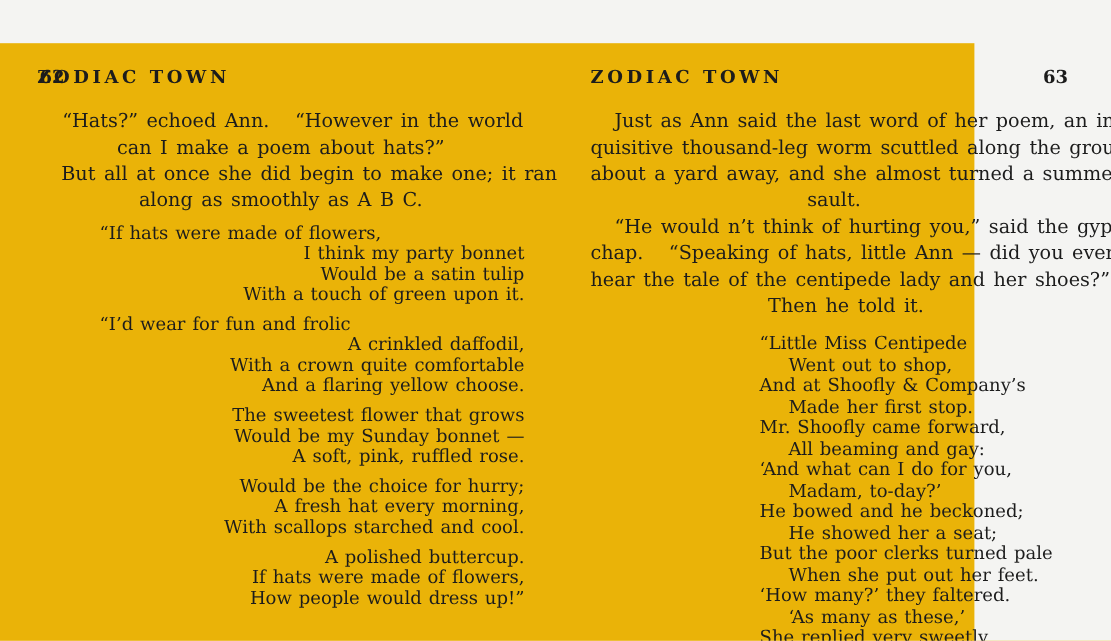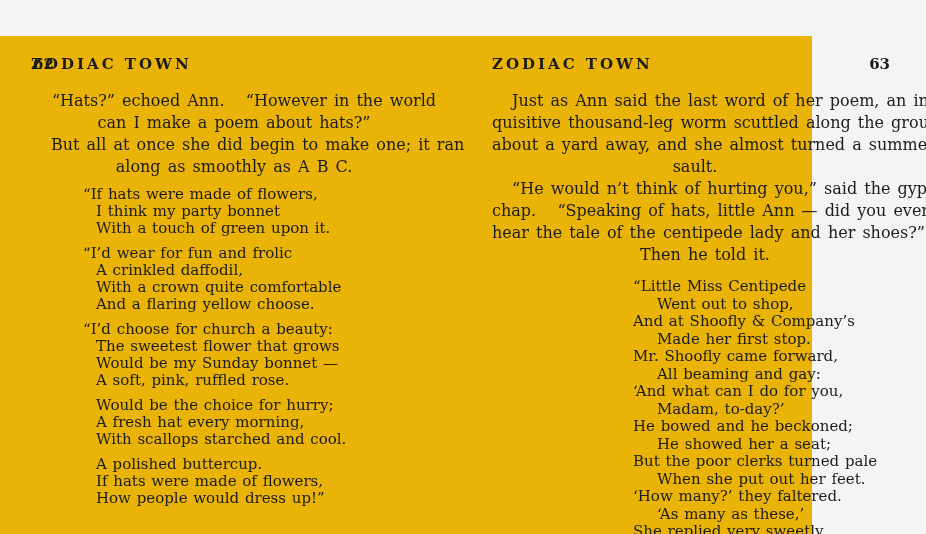--- a/index.html
+++ b/index.html
@@ -66,21 +66,21 @@
     padding-left: 141px;
   }
   .stanza { margin-bottom: 8px; }
   .pl {
     font-size: 15px;
     line-height: 17px;
     white-space: pre;
     word-spacing: 1px;
   }
   .page-right .pl { line-height: 17.5px; }
-  .pl.cont   { padding-left: 13px; }  
+  .pl.cont   { padding-left: 13px; text-align: right; }  
   .pl.ind    { padding-left: 24px; }  
 </style>
 </head>
 <body>
 
 <div class="spread">
 
   <div class="page page-left">
     <div class="page-header">
       <span class="page-num left-num">62</span>
@@ -91,30 +91,30 @@
       <div class="bline indent">“Hats?” echoed Ann.   “However in the world</div>
       <div class="bline">can I make a poem about hats?”</div>
       <div class="bline indent">But all at once she did begin to make one; it ran</div>
       <div class="bline">along as smoothly as A B C.</div>
     </div>
 
     <div class="poem">
       <div class="stanza">
         <div class="pl">“If hats were made of flowers,</div>
         <div class="pl cont">I think my party bonnet</div>
+        <div class="pl cont">Would be a satin tulip</div>
         <div class="pl cont">With a touch of green upon it.</div>
       </div>
       <div class="stanza">
         <div class="pl">“I’d wear for fun and frolic</div>
         <div class="pl cont">A crinkled daffodil,</div>
         <div class="pl cont">With a crown quite comfortable</div>
         <div class="pl cont">And a flaring yellow choose.</div>
       </div>
       <div class="stanza">
-        <div class="pl">“I’d choose for church a beauty:</div>
         <div class="pl cont">The sweetest flower that grows</div>
         <div class="pl cont">Would be my Sunday bonnet —</div>
         <div class="pl cont">A soft, pink, ruffled rose.</div>
       </div>
       <div class="stanza">
         <div class="pl cont">Would be the choice for hurry;</div>
         <div class="pl cont">A fresh hat every morning,</div>
         <div class="pl cont">With scallops starched and cool.</div>
       </div>
       <div class="stanza">

